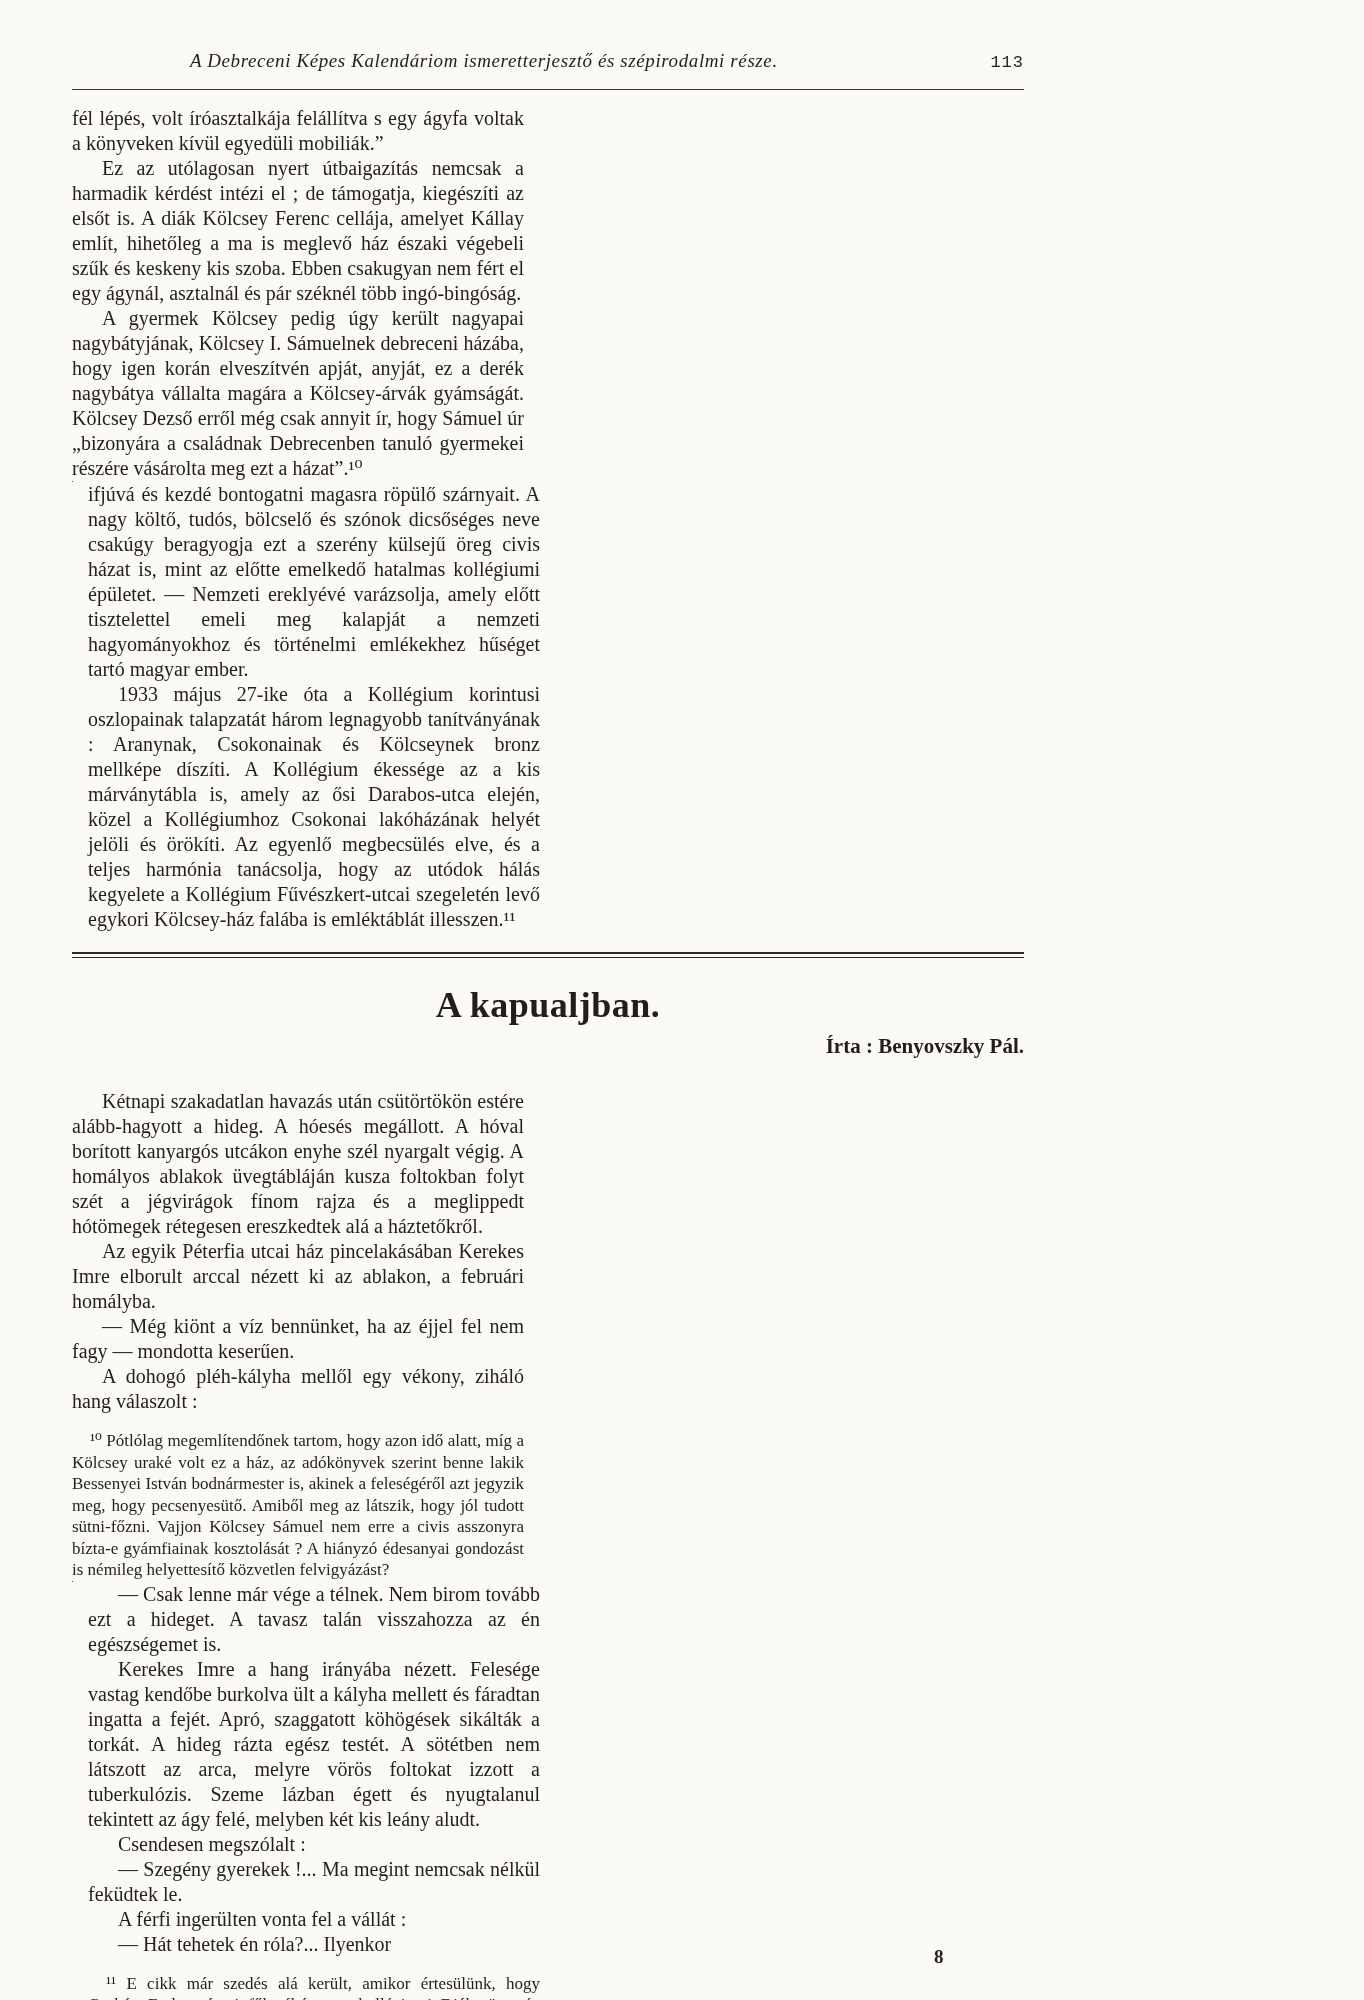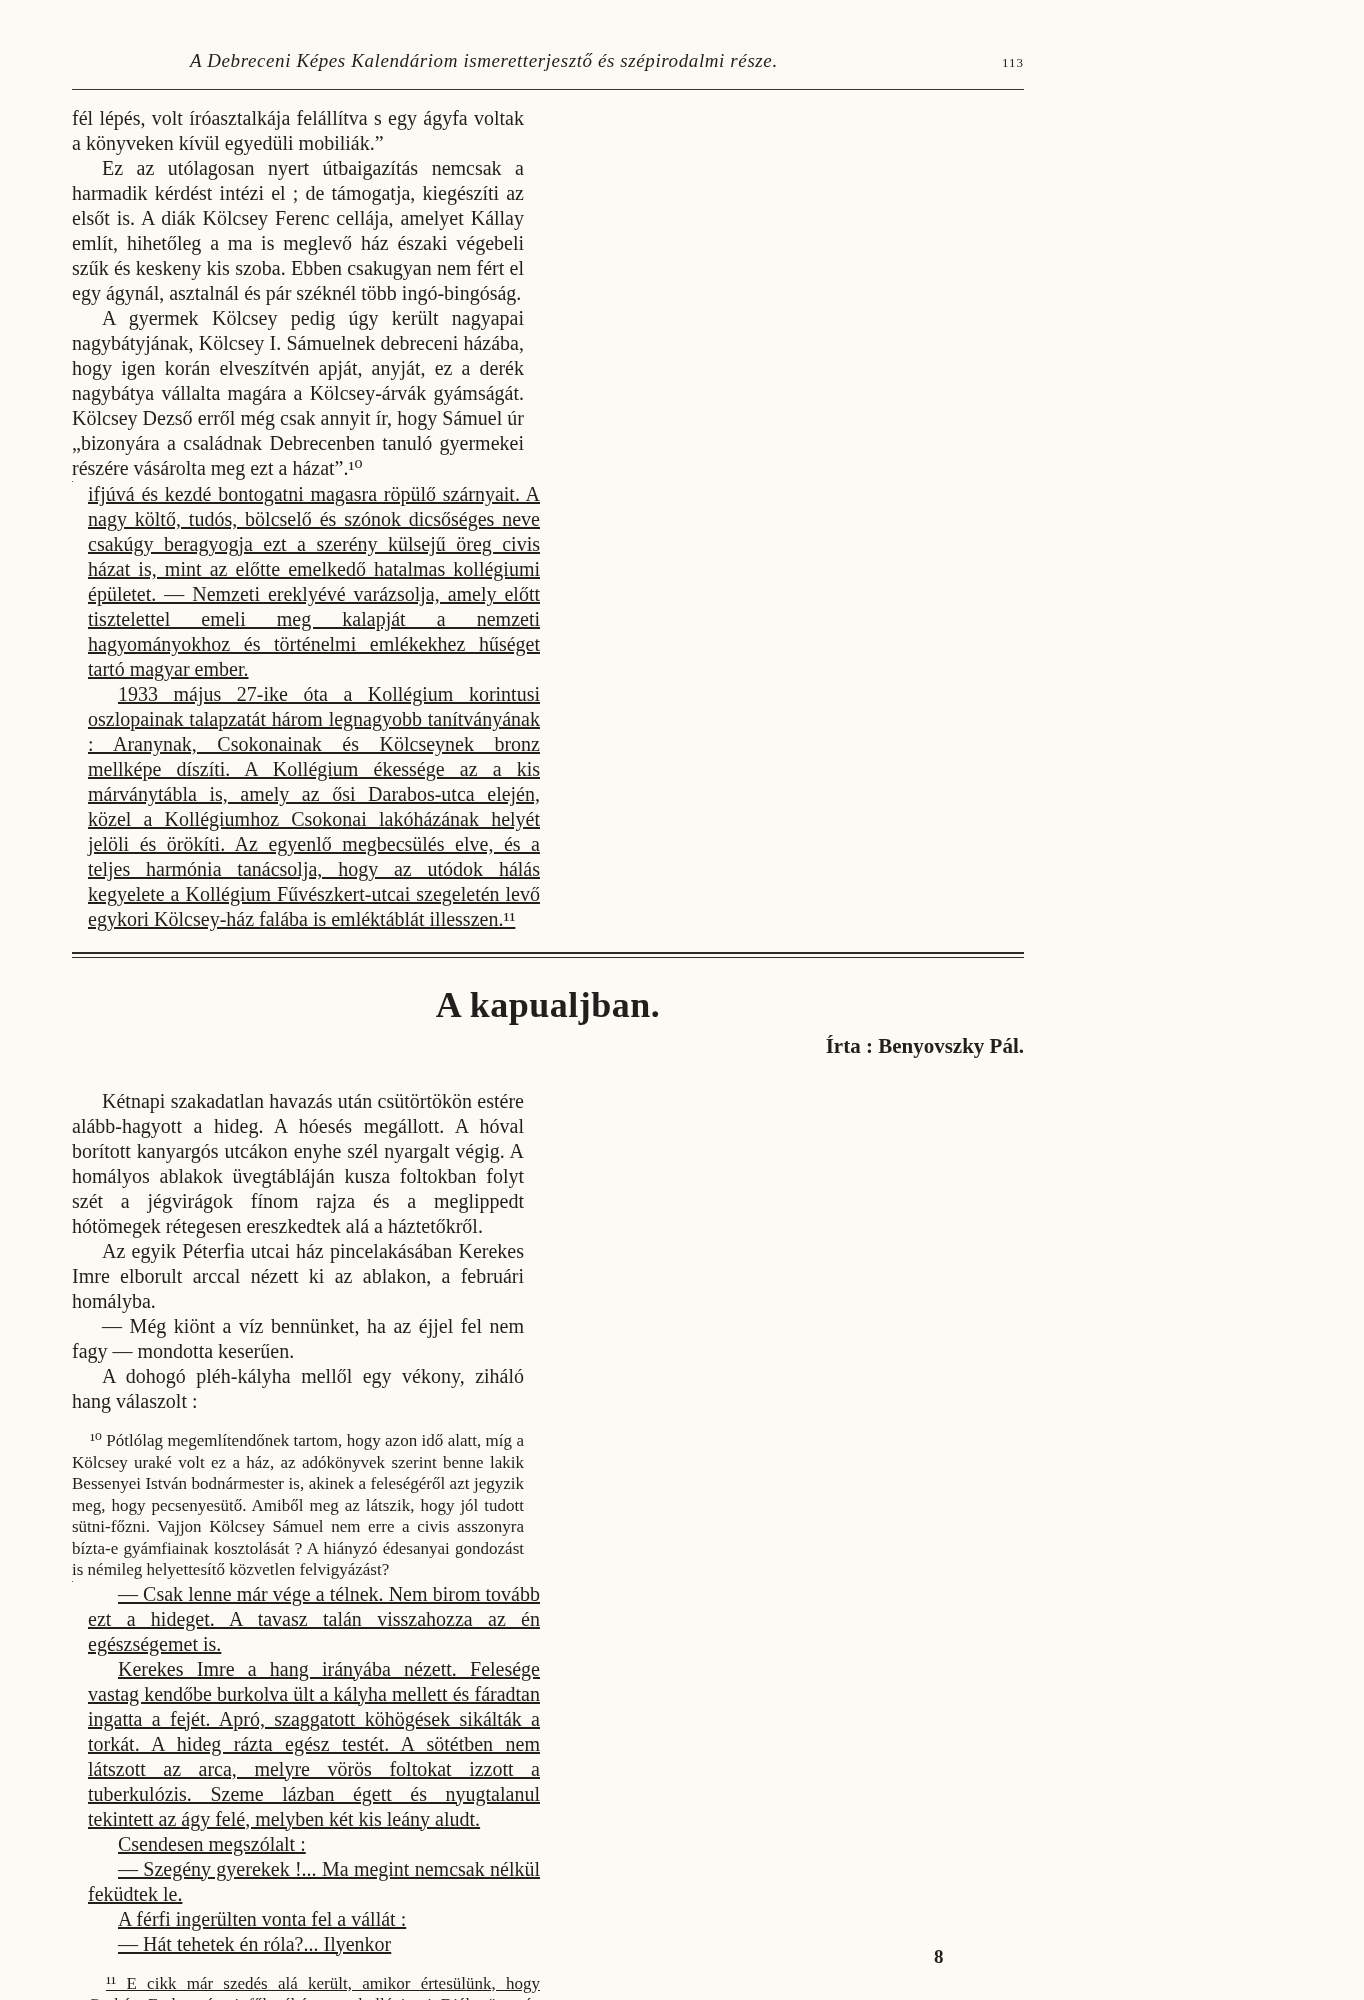--- a/index.html
+++ b/index.html
@@ -27,38 +27,39 @@
     padding-bottom: 17px;
   }
   .head-title {
     font-style: italic;
     font-size: 19px;
     letter-spacing: 0.6px;
     margin-left: 118px;
     white-space: nowrap;
   }
   .head-page {
-    font-size: 13px;
+    font-size: 17px;
     letter-spacing: 1px;
+    font-family: Liberation Mono, monospace;
   }
   
   .two-col {
     display: flex;
     margin-top: 16px;
     align-items: stretch;
     flex-direction: column;
   }
   .col {
     width: 452px;
     font-size: 20px;
     line-height: 25px;
     text-align: justify;
   }
   .col.left  { padding-right: 15px; }
-  .col.right { padding-left: 16px; text-decoration: underline; }
+  .col.right { padding-left: 16px; }
   .col-divider {
     width: 1px;
     background: #5a544d;
     flex: 0 0 1px;
   }
   .col p {
     margin: 0;
     text-indent: 30px;
   }
   .col p.p-first { text-indent: 0; }

